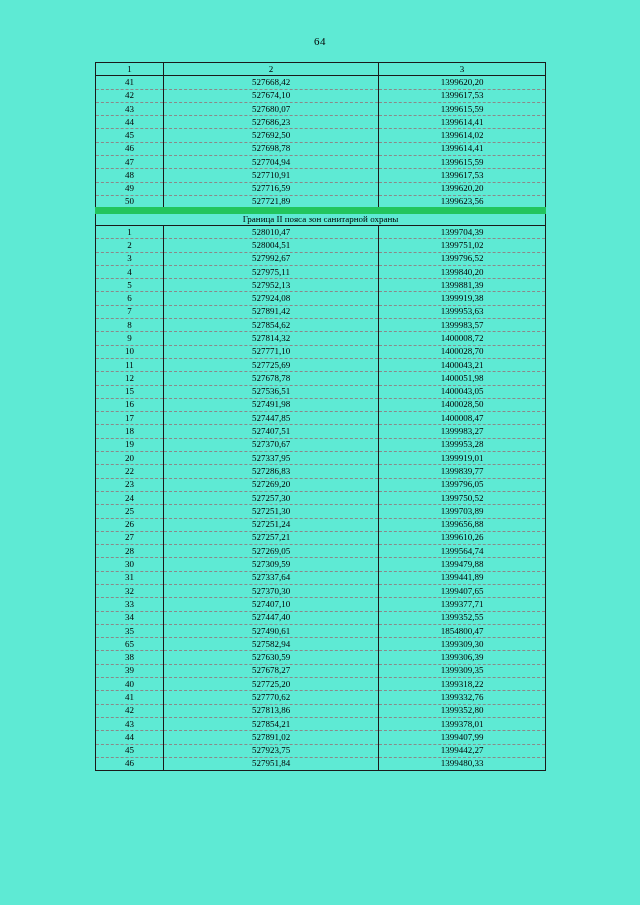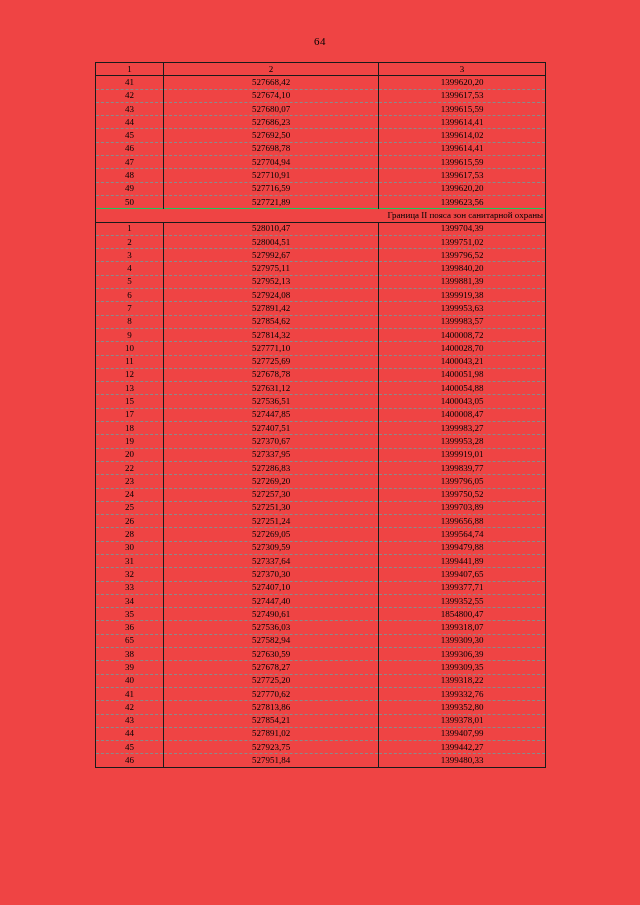--- a/index.html
+++ b/index.html
@@ -6,21 +6,21 @@
   html, body { background: #ffffff; }
   body {
     width: 640px; height: 905px;
     font-family: "Liberation Serif", serif;
     color: #000;
     position: relative;
   }
   .page {
     position: relative;
     width: 640px; height: 905px;
-    background: #ef4444;
+    background: #5eead4;
     overflow: hidden;
   }
   .page-number {
     position: absolute;
     top: 35px; left: 0; width: 100%;
     text-align: center;
     font-size: 11px;
     letter-spacing: 0.5px;
   }
   table.coords {
@@ -42,23 +42,22 @@
     border-left: 1px solid #1a1a1a;
     border-right: 1px solid #1a1a1a;
     border-bottom: 1px dashed #8a8a8a;
     white-space: nowrap;
     overflow: hidden;
   }
   .coords thead th {
     border-bottom: 1px solid #1a1a1a;
   }
   .coords tr.section-row td {
-    border-top: 1px solid #22c55e;
+    border-top: 7px solid #22c55e;
     border-bottom: 1px solid #1a1a1a;
-    text-align: right;
   }
   .coords tbody tr:last-child td {
     border-bottom: 1px solid #1a1a1a;
   }
 </style>
 </head>
 <body>
 
 <div class="page">
   <div class="page-number">64</div>
@@ -184,30 +183,30 @@
           <td>11</td>
           <td>527725,69</td>
           <td>1400043,21</td>
         </tr>
         <tr>
           <td>12</td>
           <td>527678,78</td>
           <td>1400051,98</td>
         </tr>
         <tr>
-          <td>13</td>
-          <td>527631,12</td>
-          <td>1400054,88</td>
-        </tr>
-        <tr>
           <td>15</td>
           <td>527536,51</td>
           <td>1400043,05</td>
         </tr>
         <tr>
+          <td>16</td>
+          <td>527491,98</td>
+          <td>1400028,50</td>
+        </tr>
+        <tr>
           <td>17</td>
           <td>527447,85</td>
           <td>1400008,47</td>
         </tr>
         <tr>
           <td>18</td>
           <td>527407,51</td>
           <td>1399983,27</td>
         </tr>
         <tr>
@@ -239,20 +238,25 @@
           <td>25</td>
           <td>527251,30</td>
           <td>1399703,89</td>
         </tr>
         <tr>
           <td>26</td>
           <td>527251,24</td>
           <td>1399656,88</td>
         </tr>
         <tr>
+          <td>27</td>
+          <td>527257,21</td>
+          <td>1399610,26</td>
+        </tr>
+        <tr>
           <td>28</td>
           <td>527269,05</td>
           <td>1399564,74</td>
         </tr>
         <tr>
           <td>30</td>
           <td>527309,59</td>
           <td>1399479,88</td>
         </tr>
         <tr>
@@ -272,25 +276,20 @@
         </tr>
         <tr>
           <td>34</td>
           <td>527447,40</td>
           <td>1399352,55</td>
         </tr>
         <tr>
           <td>35</td>
           <td>527490,61</td>
           <td>1854800,47</td>
-        </tr>
-        <tr>
-          <td>36</td>
-          <td>527536,03</td>
-          <td>1399318,07</td>
         </tr>
         <tr>
           <td>65</td>
           <td>527582,94</td>
           <td>1399309,30</td>
         </tr>
         <tr>
           <td>38</td>
           <td>527630,59</td>
           <td>1399306,39</td>

